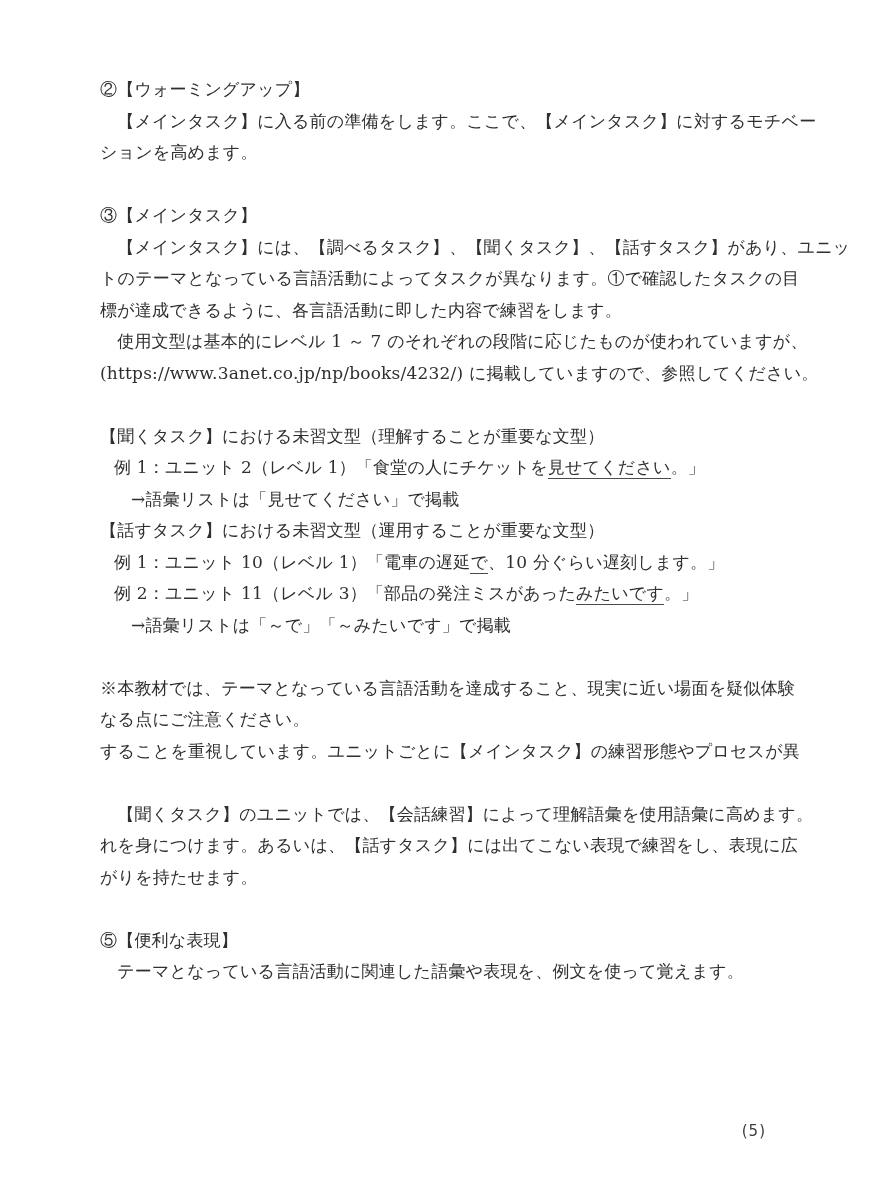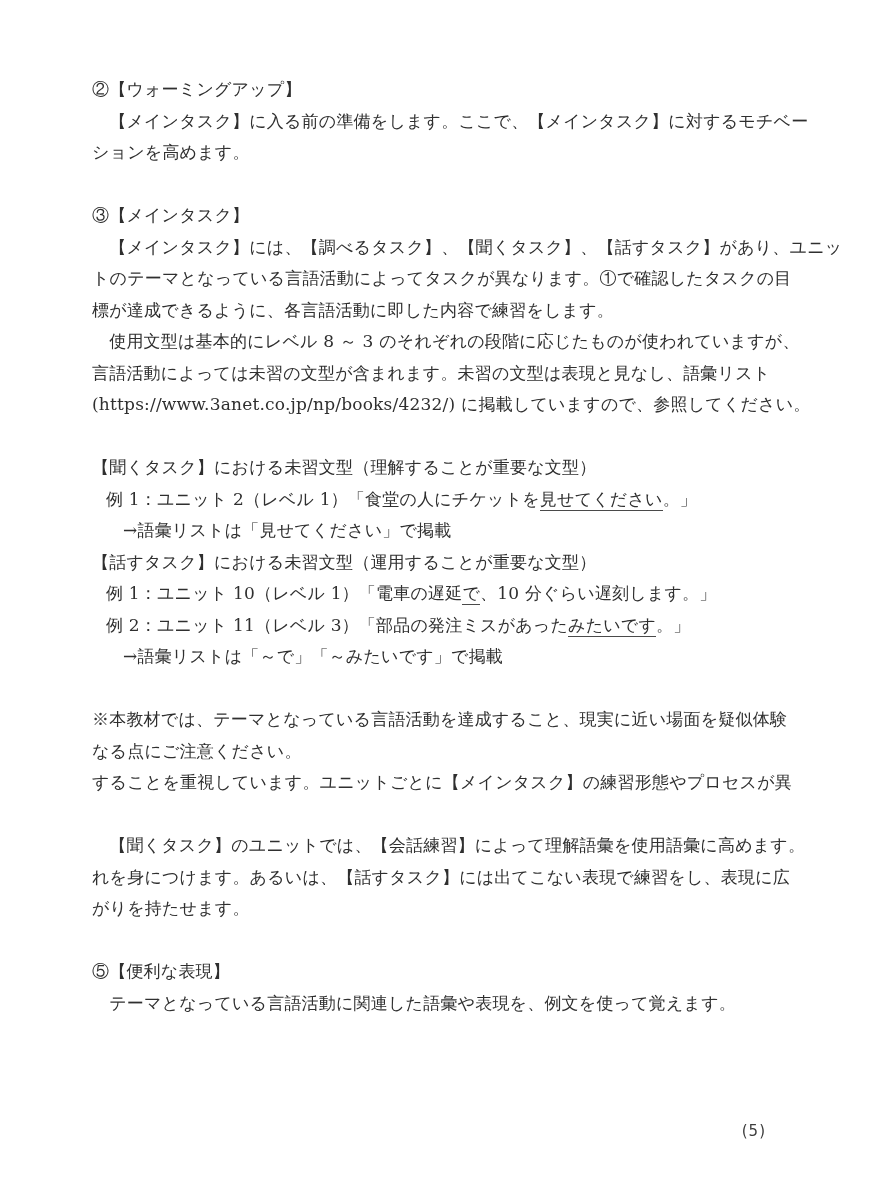--- a/index.html
+++ b/index.html
@@ -8,21 +8,21 @@
     width: 870px;
     height: 1200px;
     margin: 0 auto;
     background: #ffffff;
     overflow: hidden;
     font-family: "DejaVu Serif", "Liberation Serif", serif;
     color: #2f2f2f;
   }
   .doc {
     position: absolute;
-    left: 92px;
+    left: 100px;
     top: 74px;
     width: 672px;
     font-size: 17px;
     line-height: 31.5px;
   }
   p.line {
     margin: 0;
     padding: 0;
     white-space: nowrap;
     letter-spacing: 0.2px;
@@ -50,22 +50,21 @@
 <div class="page">
   <main class="doc" id="doc-content">
       <p class="line flush"><span>②【ウォーミングアップ】</span></p>
       <p class="line flush"><span>　【メインタスク】に入る前の準備をします。ここで、【メインタスク】に対するモチベー</span></p>
       <p class="line flush"><span>ションを高めます。</span></p>
       <p class="line flush blank">&nbsp;</p>
       <p class="line flush"><span>③【メインタスク】</span></p>
       <p class="line flush"><span>　【メインタスク】には、【調べるタスク】、【聞くタスク】、【話すタスク】があり、ユニッ</span></p>
       <p class="line flush"><span>トのテーマとなっている言語活動によってタスクが異なります。①で確認したタスクの目</span></p>
       <p class="line flush"><span>標が達成できるように、各言語活動に即した内容で練習をします。</span></p>
-      <p class="line flush"><span>　使用文型は基本的にレベル 8 ～ 3 のそれぞれの段階に応じたものが使われていますが、</span></p>
-      <p class="line flush"><span>言語活動によっては未習の文型が含まれます。未習の文型は表現と見なし、語彙リスト</span></p>
+      <p class="line flush"><span>　使用文型は基本的にレベル 1 ～ 7 のそれぞれの段階に応じたものが使われていますが、</span></p>
       <p class="line flush"><span>(https://www.3anet.co.jp/np/books/4232/)  に掲載していますので、参照してください。</span></p>
       <p class="line flush blank">&nbsp;</p>
       <p class="line flush"><span>【聞くタスク】における未習文型（理解することが重要な文型）</span></p>
       <p class="line example"><span>例 1：ユニット 2（レベル 1）「食堂の人にチケットを</span><span class="u">見せてください</span><span>。」</span></p>
       <p class="line arrow"><span>→語彙リストは「見せてください」で掲載</span></p>
       <p class="line flush"><span>【話すタスク】における未習文型（運用することが重要な文型）</span></p>
       <p class="line example"><span>例 1：ユニット 10（レベル 1）「電車の遅延</span><span class="u">で</span><span>、10 分ぐらい遅刻します。」</span></p>
       <p class="line example"><span>例 2：ユニット 11（レベル 3）「部品の発注ミスがあった</span><span class="u">みたいです</span><span>。」</span></p>
       <p class="line arrow"><span>→語彙リストは「～で」「～みたいです」で掲載</span></p>
       <p class="line flush blank">&nbsp;</p>

